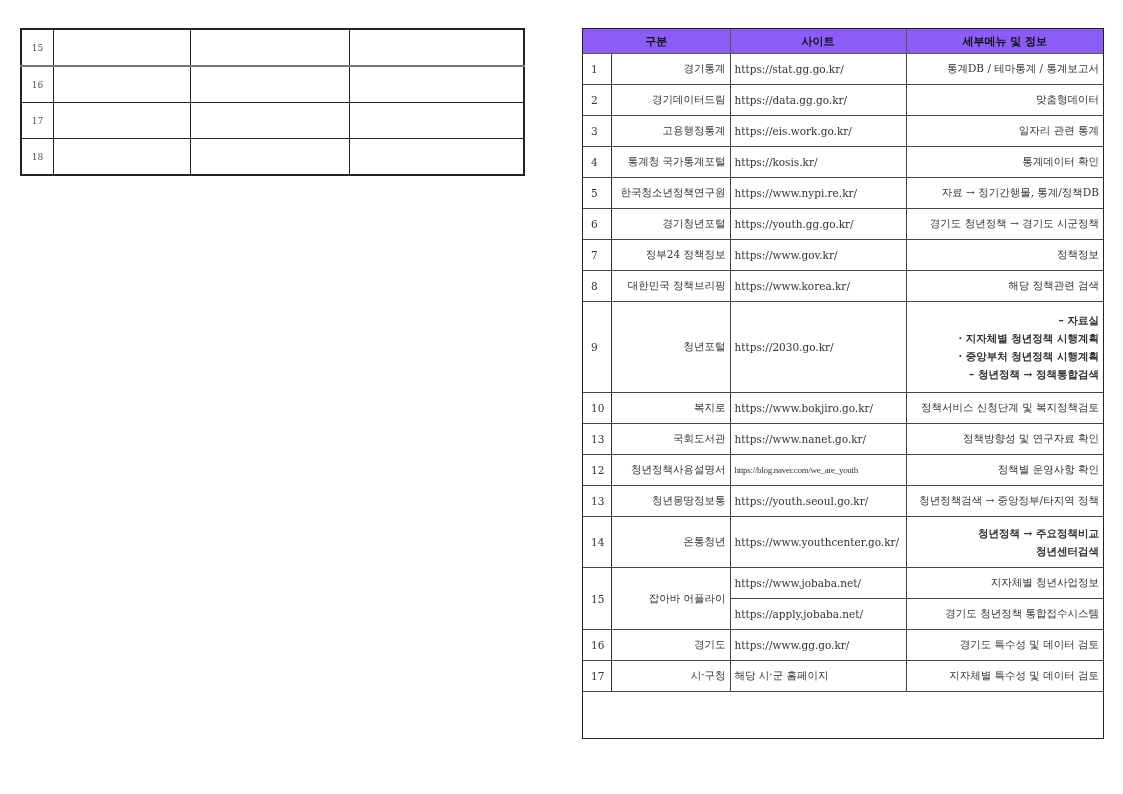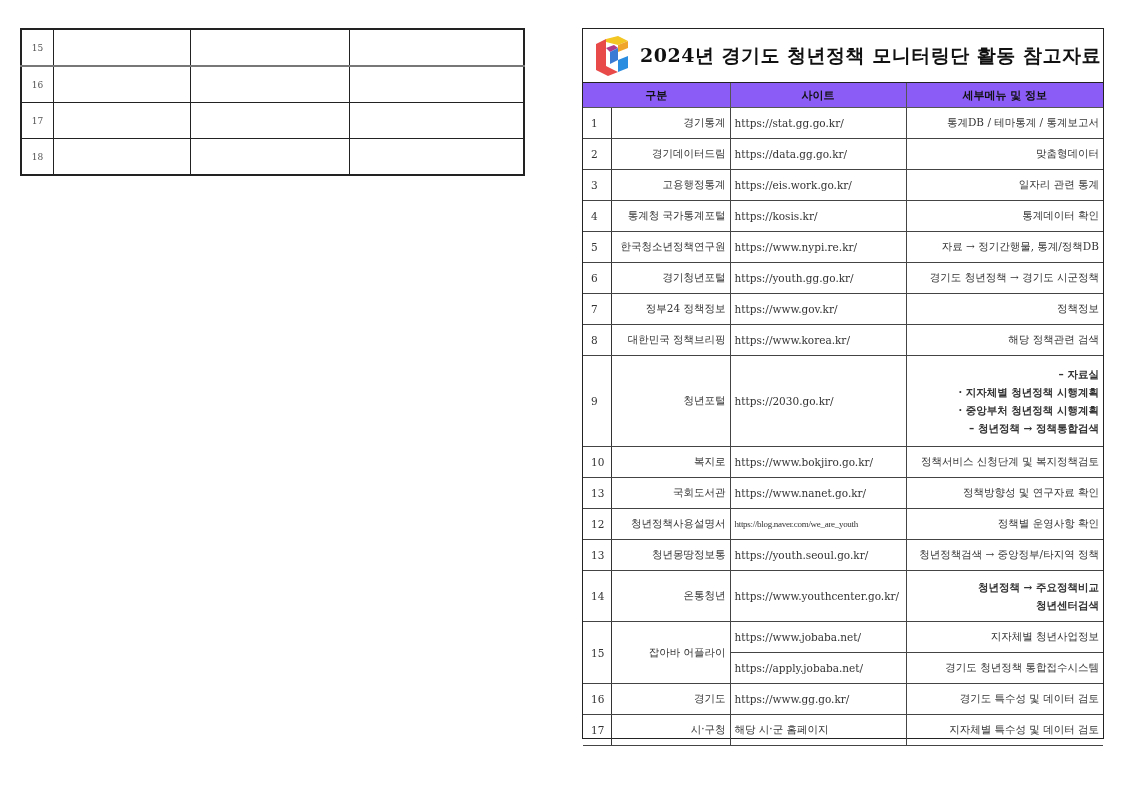--- a/index.html
+++ b/index.html
@@ -64,31 +64,20 @@
     <tr>
       <td class="num">18</td>
       <td class="c1"></td>
       <td class="c2"></td>
       <td class="c3"></td>
     </tr>
   </tbody>
 </table>
 
 <div class="right-wrap">
-  <div class="title-bar">
-    <svg class="logo" viewBox="0 0 40 40">
-      <polygon points="4,8 14,3 14,30 26,36 16,40 4,34" fill="#e84a4a"></polygon>
-      <polygon points="14,3 26,0 36,5 26,9 14,6" fill="#f3c623"></polygon>
-      <polygon points="26,9 36,5 36,12 26,16" fill="#f0a52a"></polygon>
-      <polygon points="14,12 22,9 26,12 18,16" fill="#b03a8a"></polygon>
-      <polygon points="18,16 26,12 26,24 18,28" fill="#3a7bd5"></polygon>
-      <polygon points="26,24 36,20 36,32 26,36" fill="#2a8de0"></polygon>
-    </svg>
-    <span class="title">2024년 경기도 청년정책 모니터링단 활동 참고자료</span>
-  </div>
   <table class="ref">
     <colgroup>
       <col style="width:28px">
         <col style="width:119px">
         <col style="width:176px">
         <col>
     </colgroup>
     <thead>
       <tr>
         <th colspan="2">구분</th>

